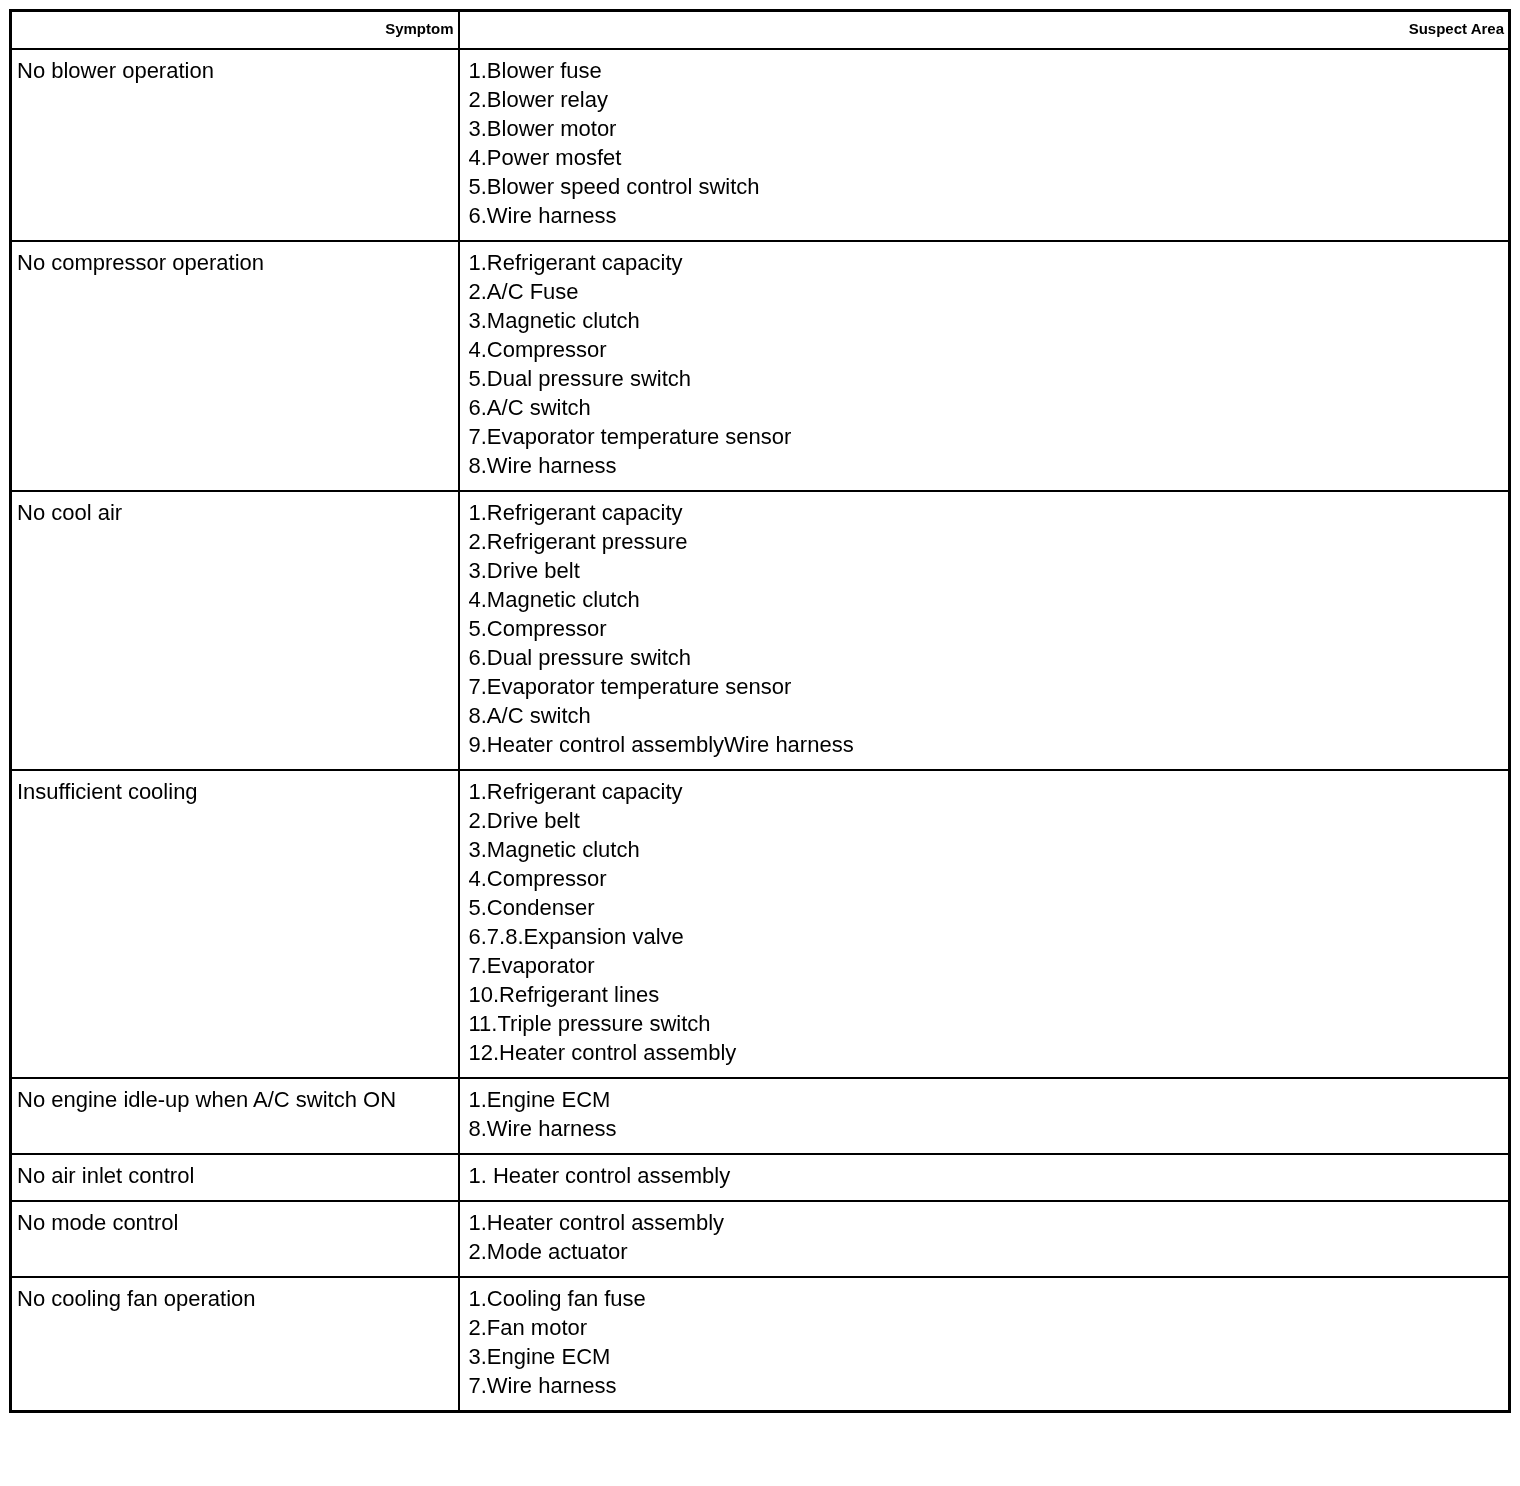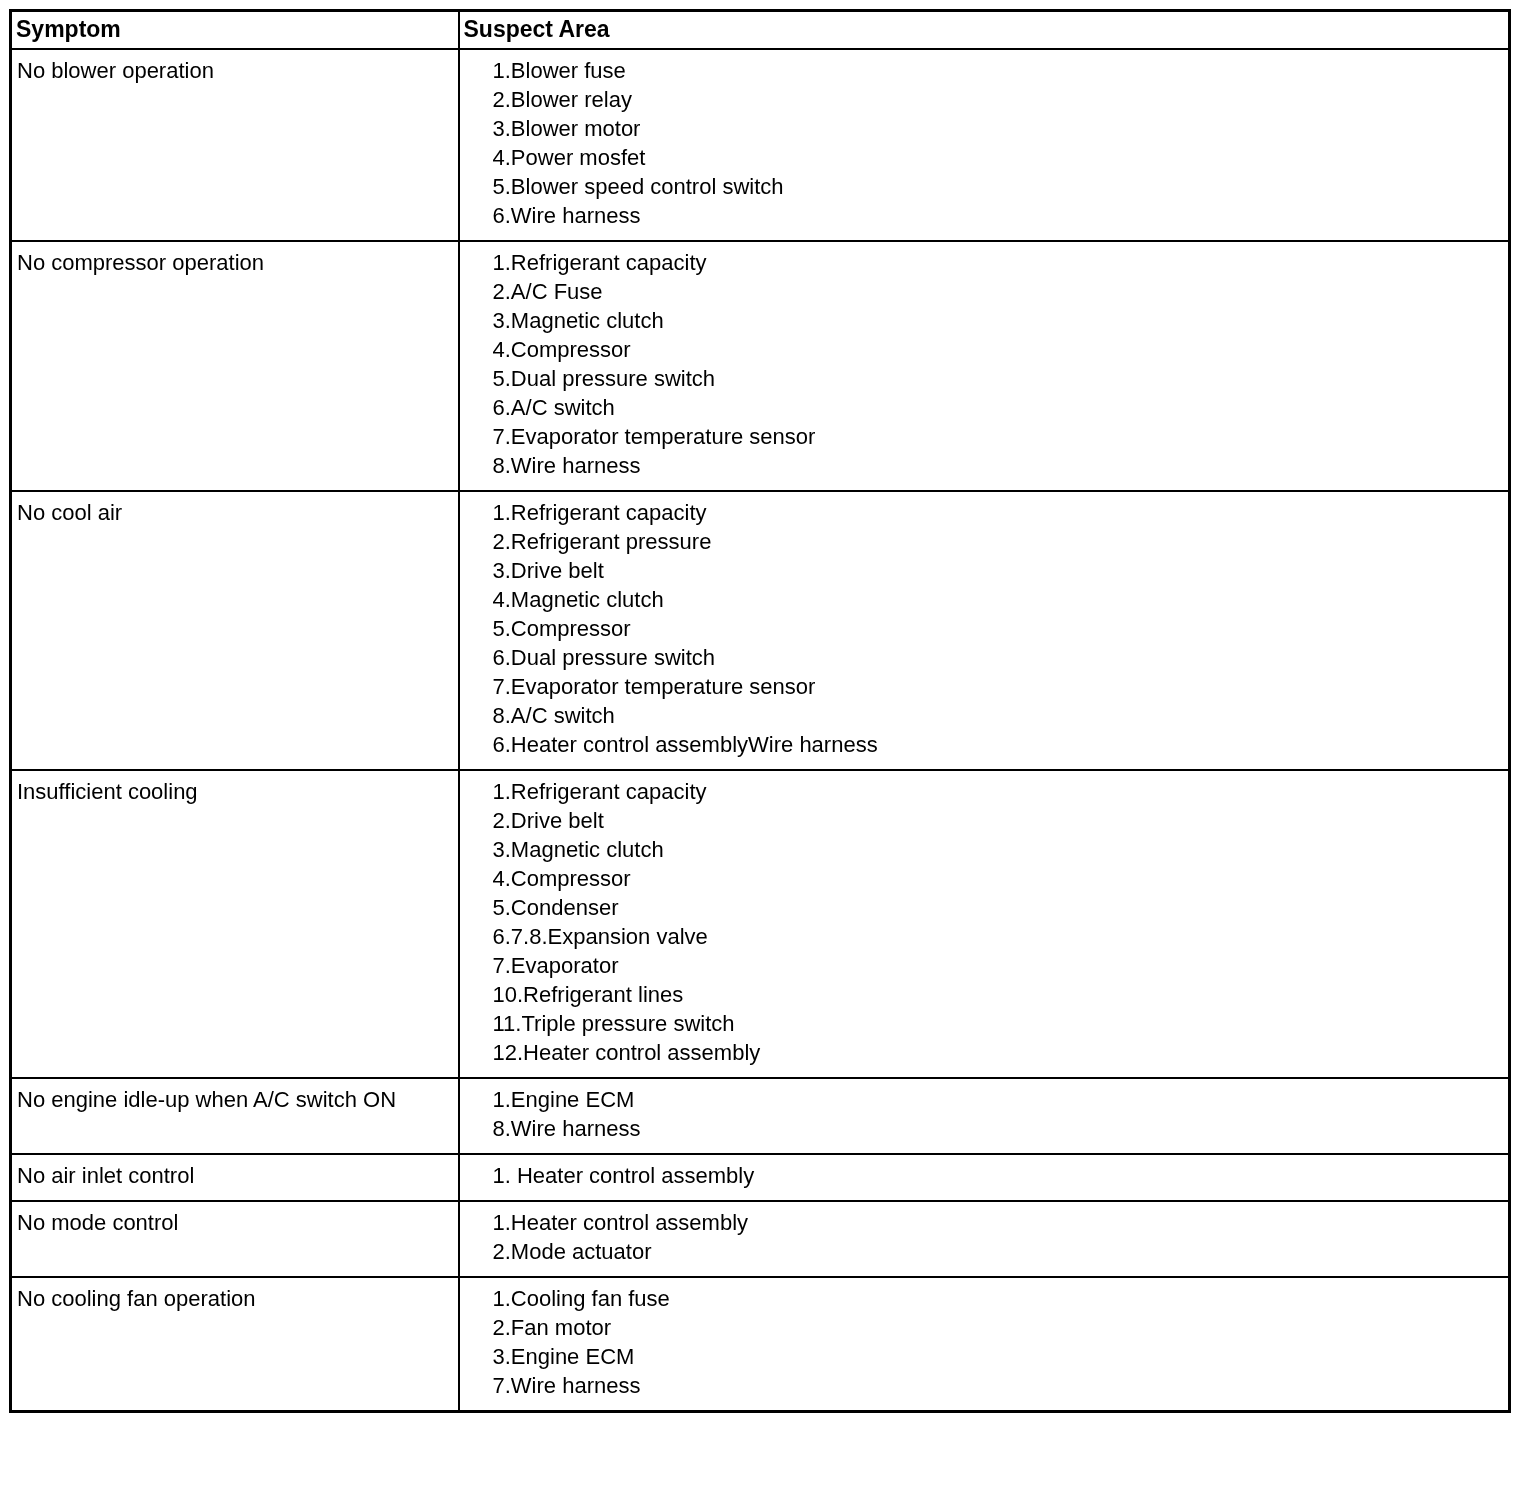--- a/index.html
+++ b/index.html
@@ -21,42 +21,41 @@
     table-layout: fixed;
     border: 3px solid #000000;
   }
   table.symptom-table th,
   table.symptom-table td {
     border: 2px solid #000000;
     vertical-align: top;
     color: #000000;
   }
   table.symptom-table th {
-    font-size: 23px;
+    font-size: 15px;
     font-weight: bold;
-    text-align: left;
+    text-align: right;
     padding: 4px 4px 6px 4px;
     line-height: 26px;
   }
   col.col-symptom { width: 448px; }
   col.col-suspect { width: auto; }
   td.symptom-cell {
     font-size: 22px;
     line-height: 29px;
     padding: 6px 6px 10px 5px;
     border-radius: 12px;
   }
   td.suspect-cell {
     font-size: 22px;
     line-height: 29px;
     padding: 6px 8px 10px 9px;
   }
   td.suspect-cell div {
     white-space: pre-wrap;
-    margin-left: 24px;
   }
 </style>
 </head>
 <body>
 
 <div class="page">
   <table class="symptom-table">
     <colgroup>
       <col class="col-symptom">
       <col class="col-suspect">
@@ -96,21 +95,21 @@
           <td class="symptom-cell">No cool air</td>
           <td class="suspect-cell">
             <div>1.Refrigerant capacity</div>
             <div>2.Refrigerant pressure</div>
             <div>3.Drive belt</div>
             <div>4.Magnetic clutch</div>
             <div>5.Compressor</div>
             <div>6.Dual pressure switch</div>
             <div>7.Evaporator temperature sensor</div>
             <div>8.A/C switch</div>
-            <div>6.Heater control assemblyWire harness</div>
+            <div>9.Heater control assemblyWire harness</div>
           </td>
         </tr>
         <tr>
           <td class="symptom-cell">Insufficient cooling</td>
           <td class="suspect-cell">
             <div>1.Refrigerant capacity</div>
             <div>2.Drive belt</div>
             <div>3.Magnetic clutch</div>
             <div>4.Compressor</div>
             <div>5.Condenser</div>

